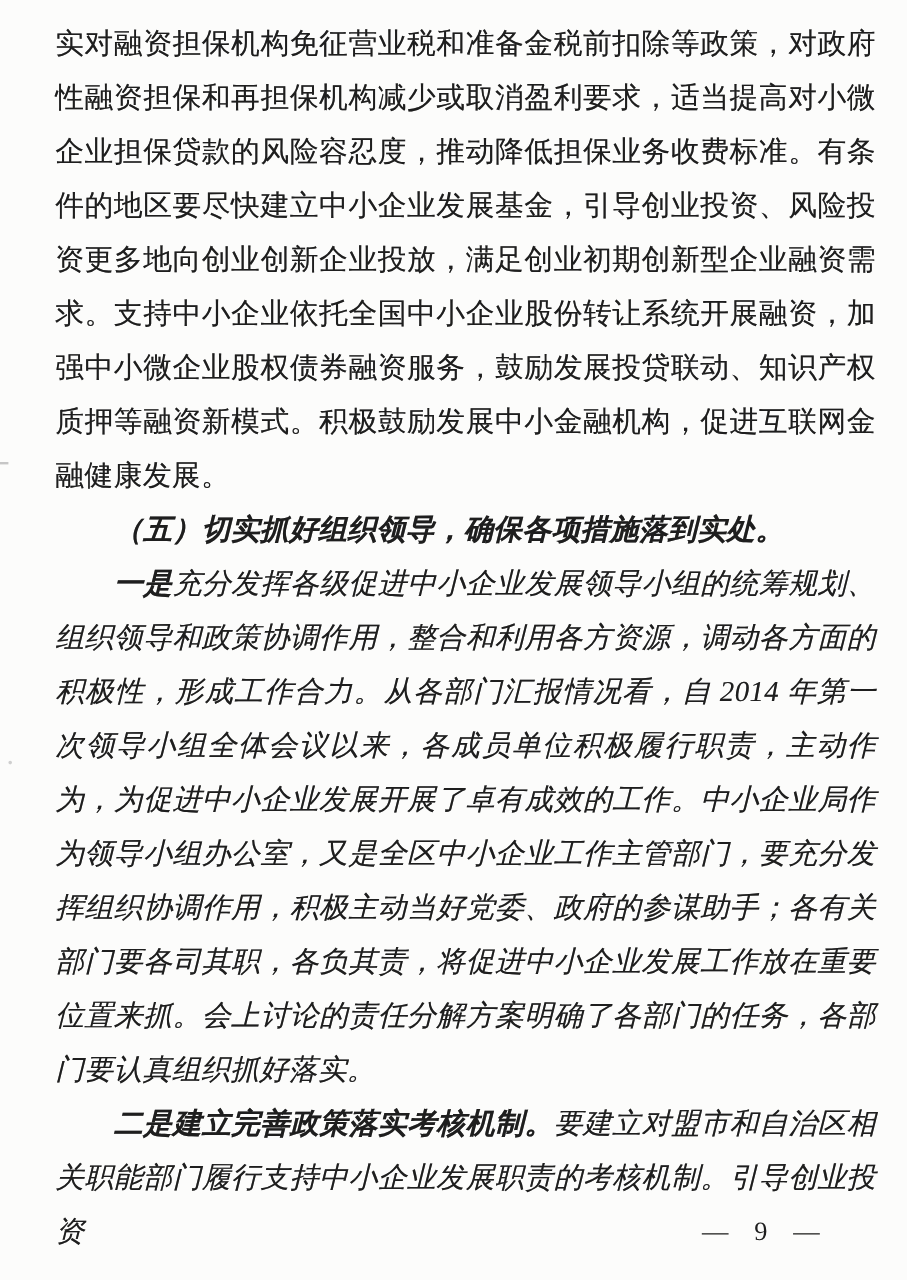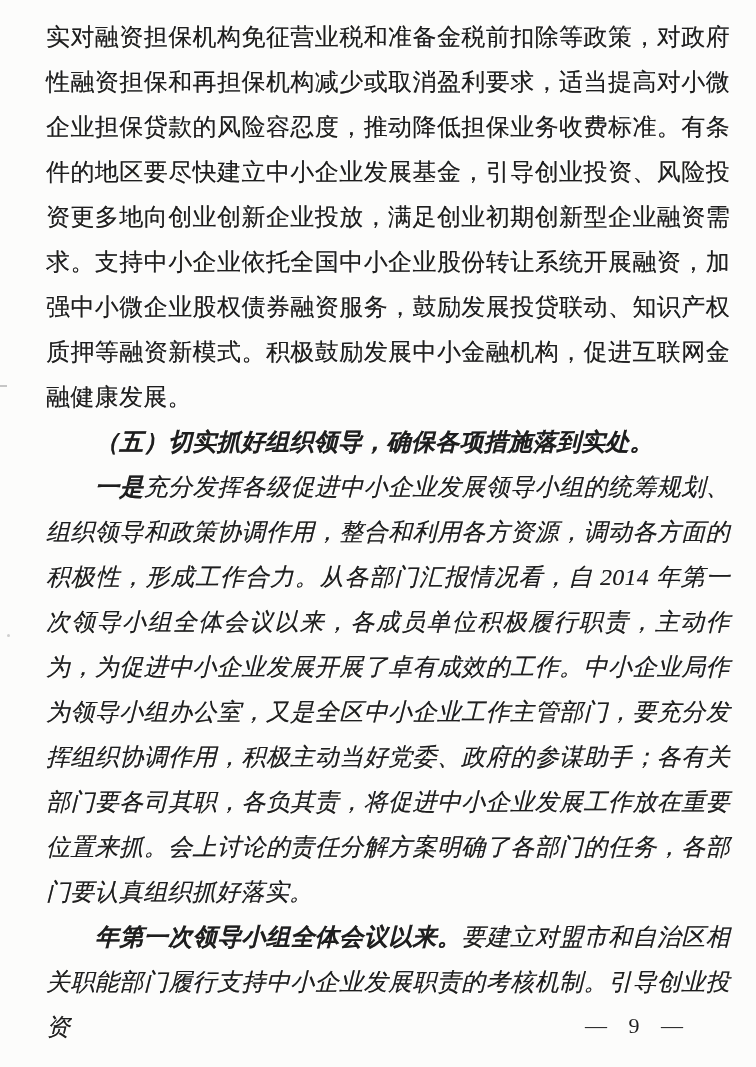--- a/index.html
+++ b/index.html
@@ -82,17 +82,17 @@
 <body>
 
 <div class="page">
   <div class="scan-speck speck-1"></div>
   <div class="scan-speck speck-2"></div>
 
   <div class="doc-body">
       <p class="para"><span class="seg">实对融资担保机构免征营业税和准备金税前扣除等政策，对政府性融资担保和再担保机构减少或取消盈利要求，适当提高对小微企业担保贷款的风险容忍度，推动降低担保业务收费标准。有条件的地区要尽快建立中小企业发展基金，引导创业投资、风险投资更多地向创业创新企业投放，满足创业初期创新型企业融资需求。支持中小企业依托全国中小企业股份转让系统开展融资，加强中小微企业股权债券融资服务，鼓励发展投贷联动、知识产权质押等融资新模式。积极鼓励发展中小金融机构，促进互联网金融健康发展。</span></p>
       <p class="para indent heading"><span class="seg bold">（五）切实抓好组织领导，确保各项措施落到实处。</span></p>
       <p class="para indent"><span class="seg bold">一是</span><span class="seg">充分发挥各级促进中小企业发展领导小组的统筹规划、组织领导和政策协调作用，整合和利用各方资源，调动各方面的积极性，形成工作合力。从各部门汇报情况看，自 2014 年第一次领导小组全体会议以来，各成员单位积极履行职责，主动作为，为促进中小企业发展开展了卓有成效的工作。中小企业局作为领导小组办公室，又是全区中小企业工作主管部门，要充分发挥组织协调作用，积极主动当好党委、政府的参谋助手；各有关部门要各司其职，各负其责，将促进中小企业发展工作放在重要位置来抓。会上讨论的责任分解方案明确了各部门的任务，各部门要认真组织抓好落实。</span></p>
-      <p class="para indent"><span class="seg bold">年第一次领导小组全体会议以来。</span><span class="seg">要建立对盟市和自治区相关职能部门履行支持中小企业发展职责的考核机制。引导创业投资</span></p>
+      <p class="para indent"><span class="seg bold">二是建立完善政策落实考核机制。</span><span class="seg">要建立对盟市和自治区相关职能部门履行支持中小企业发展职责的考核机制。引导创业投资</span></p>
     </div>
 
   <div class="page-number">— 9 —</div>
 </div>
 
 </body></html>

